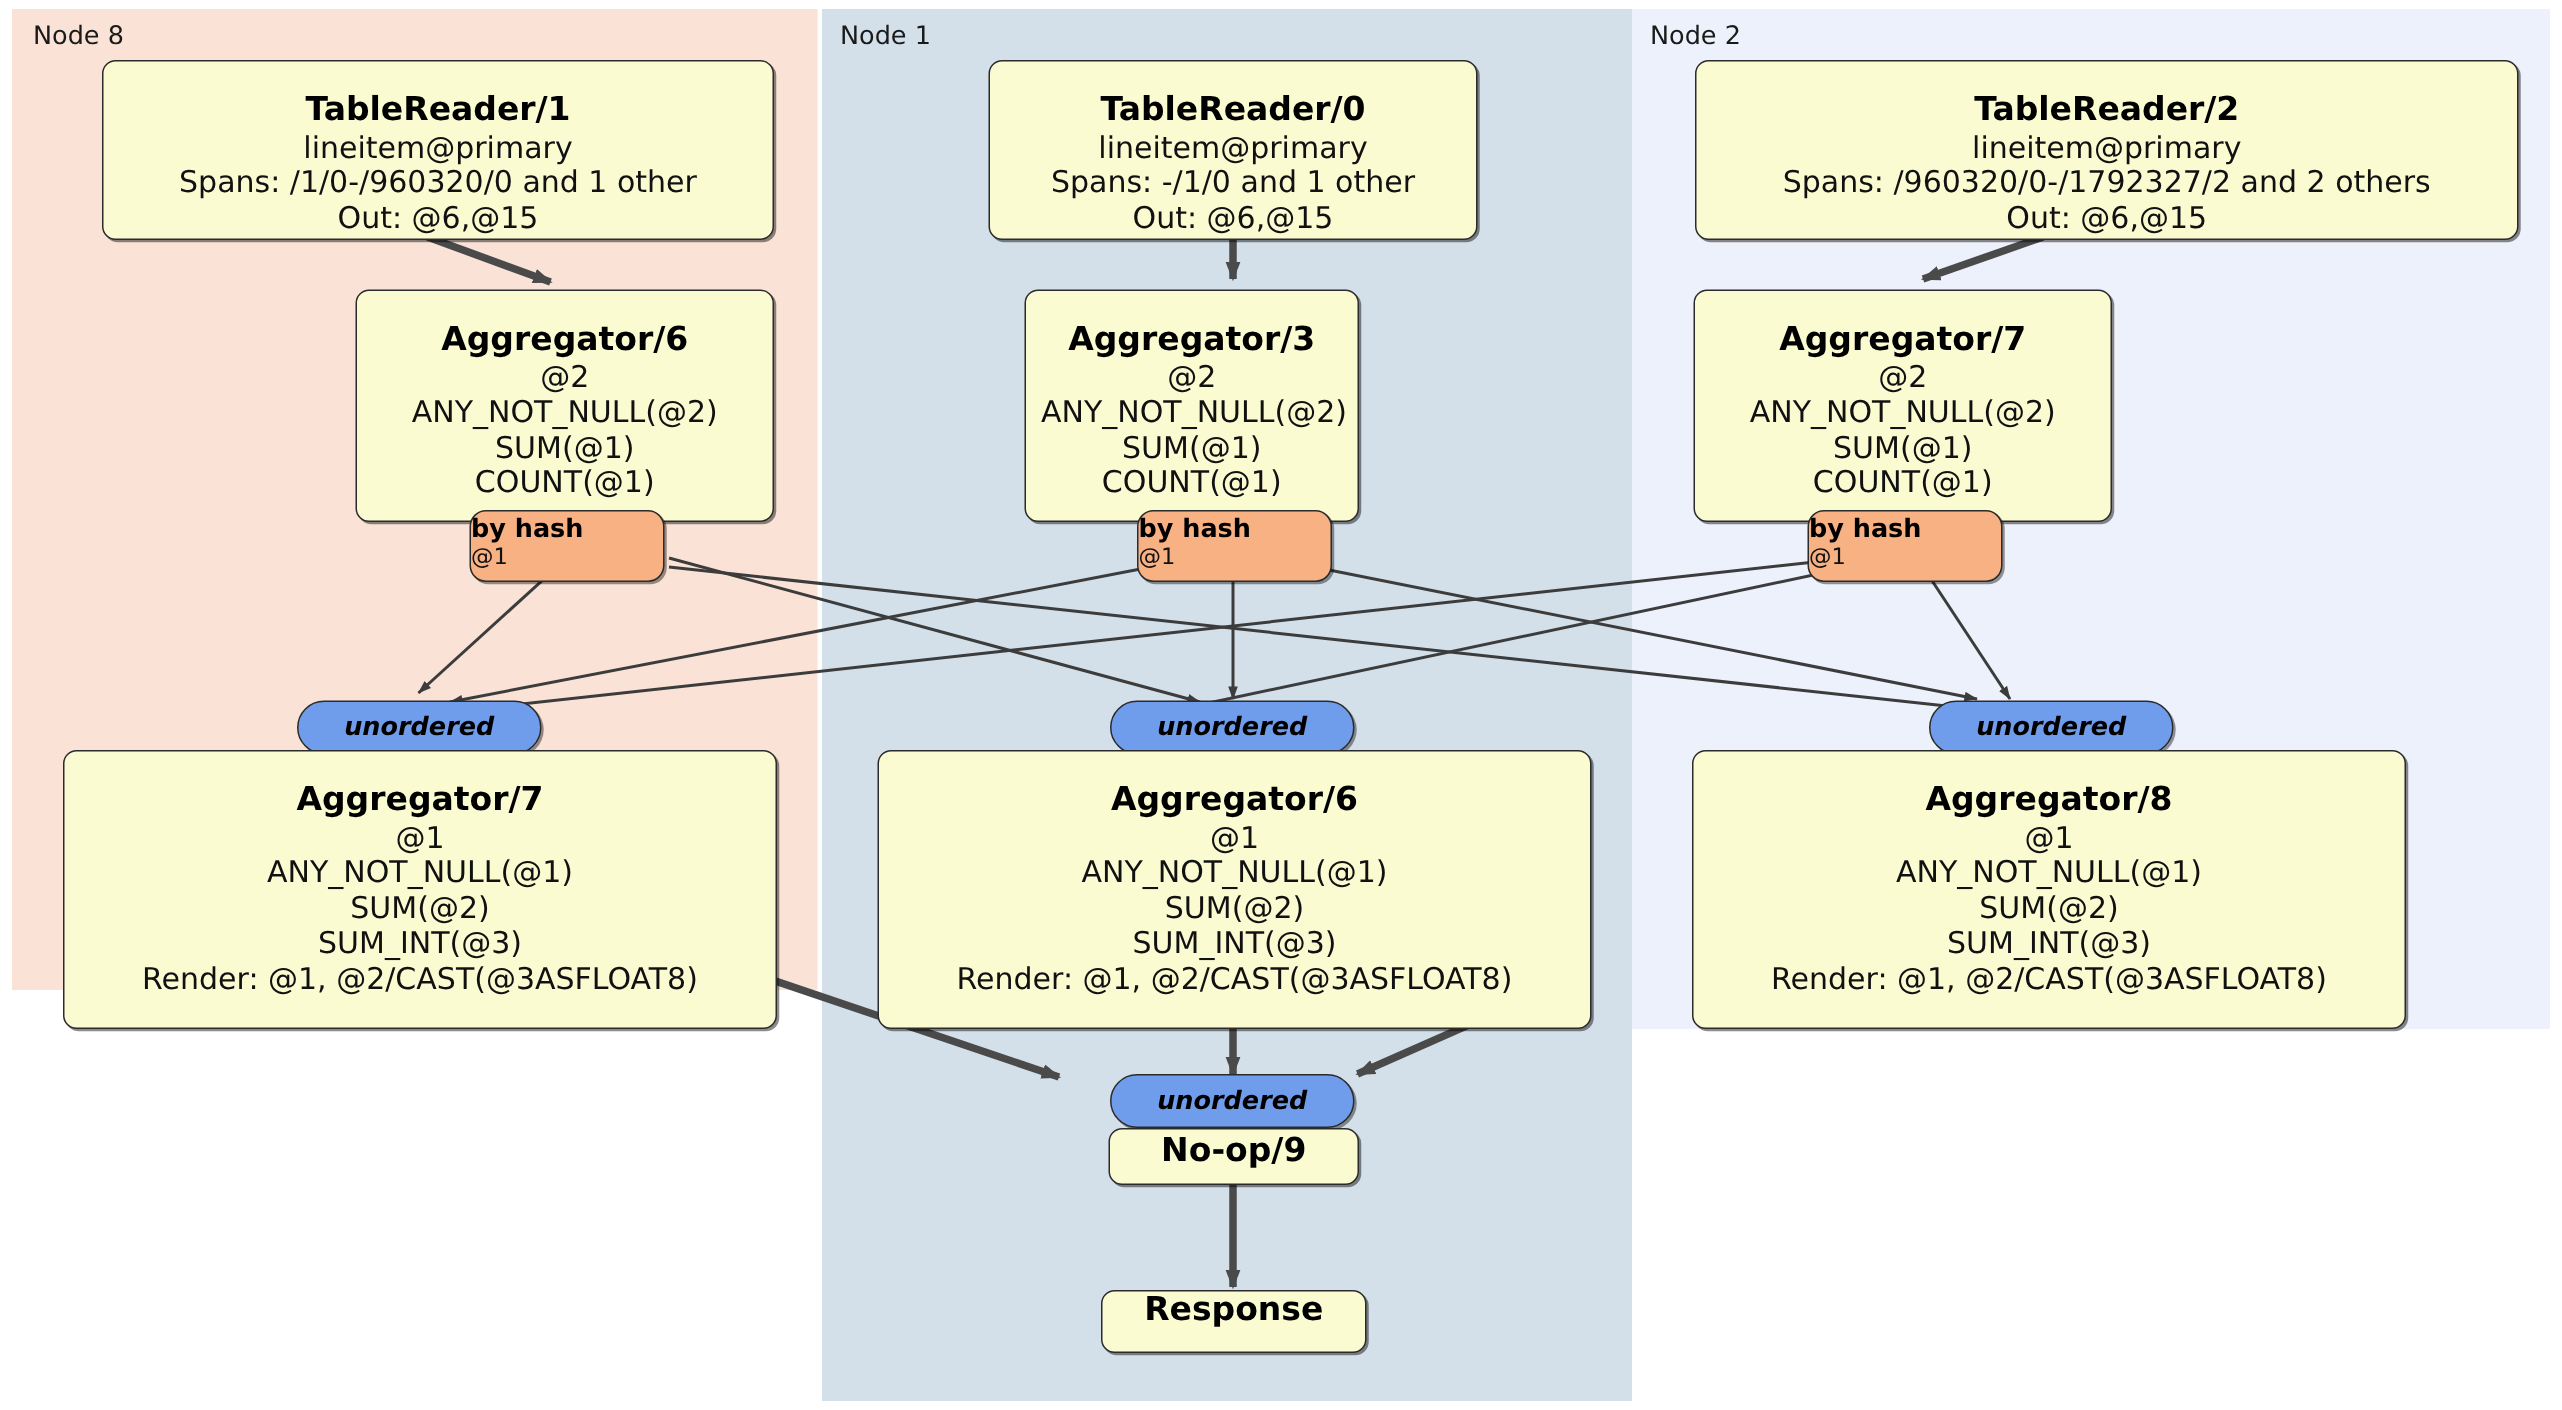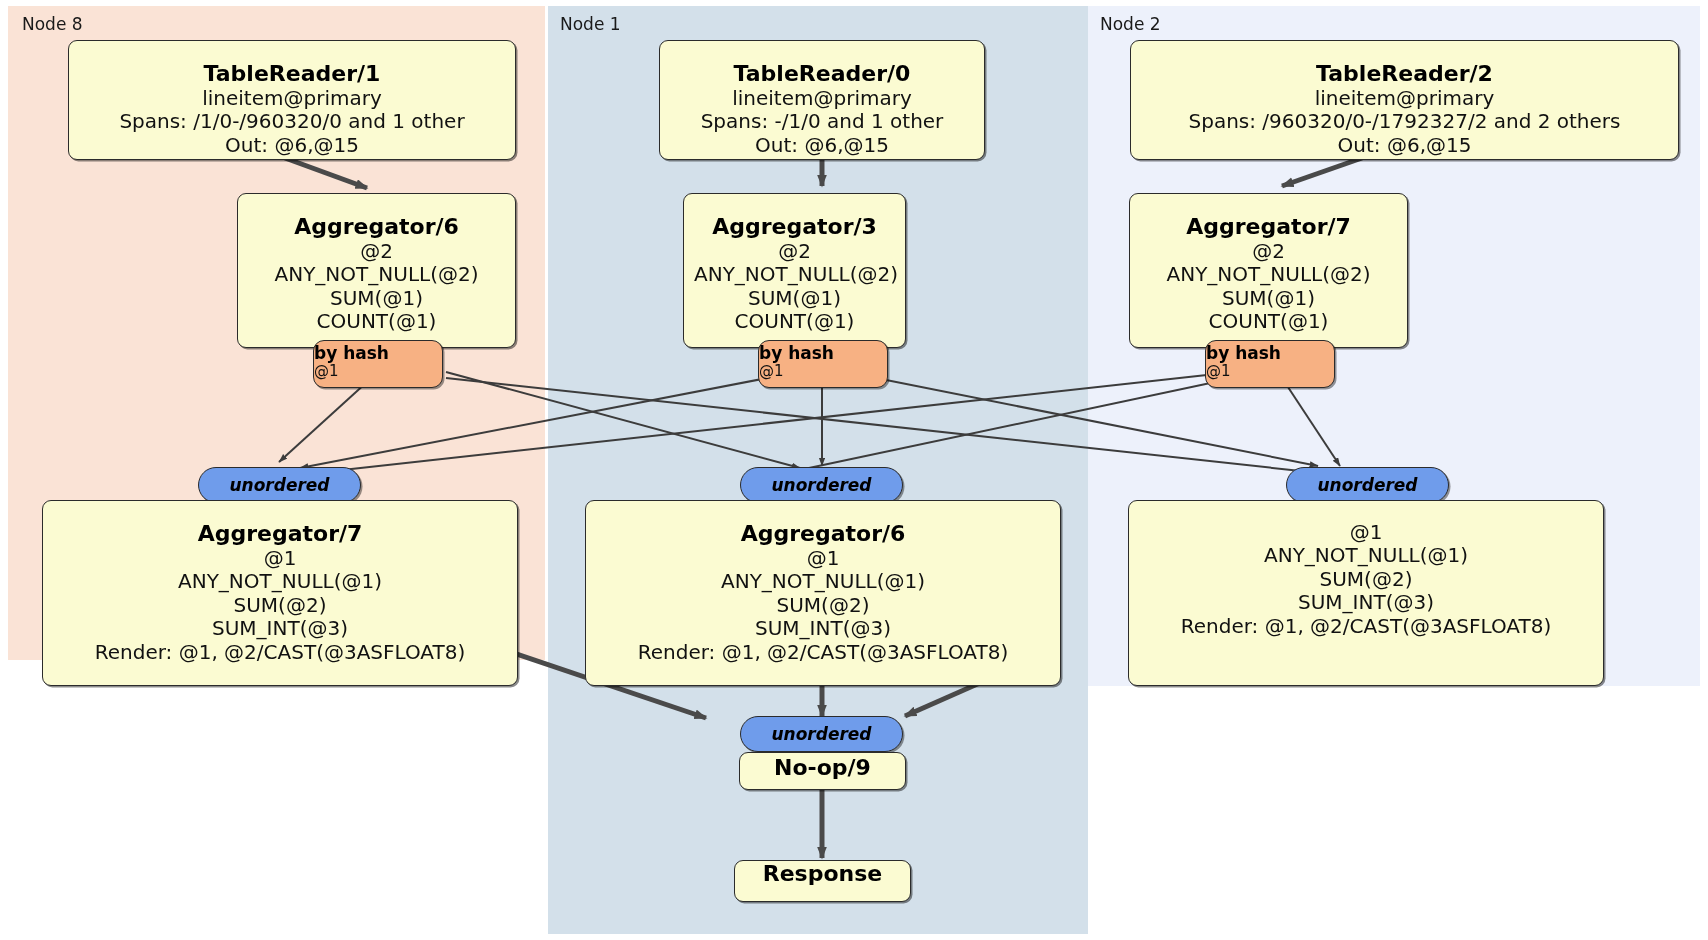--- a/index.html
+++ b/index.html
@@ -159,20 +159,21 @@
   <div class="box" style="left:585px;top:500px;width:476px;height:186px;">
     <div class="title">Aggregator/6</div>
     <div class="line">@1</div>
     <div class="line">ANY_NOT_NULL(@1)</div>
     <div class="line">SUM(@2)</div>
     <div class="line">SUM_INT(@3)</div>
     <div class="line">Render: @1, @2/CAST(@3ASFLOAT8)</div>
   </div>
 
   <div class="box" style="left:1128px;top:500px;width:476px;height:186px;">
+    <div class="title">Aggregator/8</div>
     <div class="line">@1</div>
     <div class="line">ANY_NOT_NULL(@1)</div>
     <div class="line">SUM(@2)</div>
     <div class="line">SUM_INT(@3)</div>
     <div class="line">Render: @1, @2/CAST(@3ASFLOAT8)</div>
   </div>
 
   <div class="pill unordered" style="left:740px;top:716px;width:163px;height:36px;">
     <div class="t">unordered</div>
   </div>

